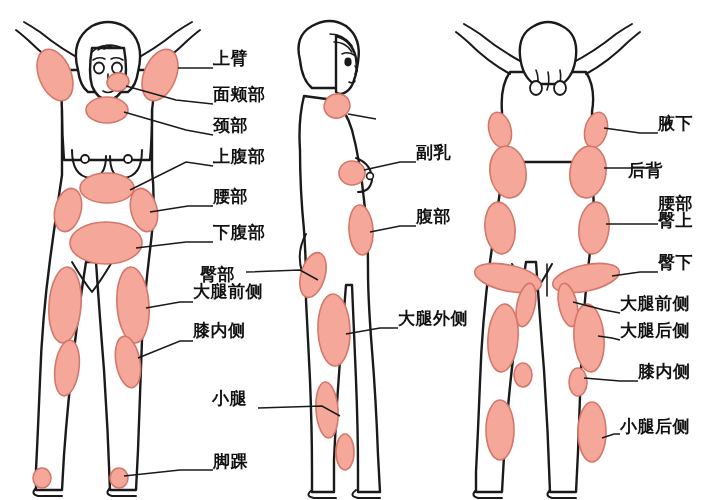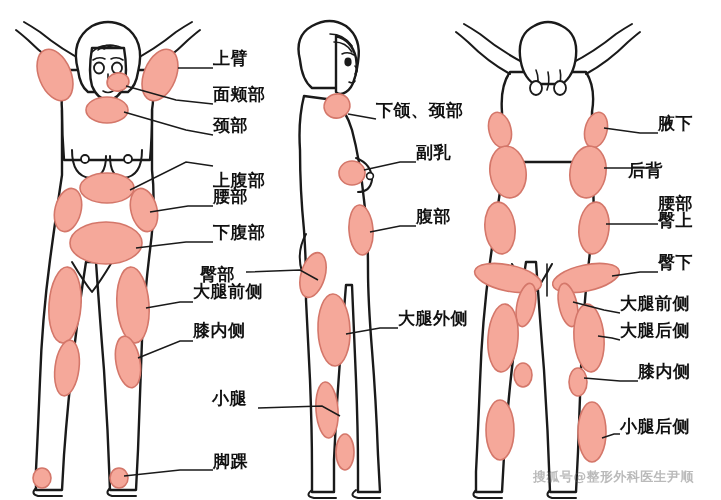--- a/index.html
+++ b/index.html
@@ -226,41 +226,39 @@
       <path class="leader" d="M573,302 L604,310 L620,313"></path>
       <path class="leader" d="M598,336 L612,338 L620,340"></path>
       <path class="leader" d="M584,378 L620,381 L638,381"></path>
       <path class="leader" d="M602,438 L614,434 L620,434"></path>
     </g>
   </svg>
 
   <div class="label" style="left:213px; top:50px;">上臂</div>
   <div class="label" style="left:213px; top:86px;">面颊部</div>
   <div class="label" style="left:213px; top:117px;">颈部</div>
-  <div class="label" style="left:213px; top:148px;margin-top:24px;">上腹部</div>
+  <div class="label" style="left:213px; top:148px;">上腹部</div>
   <div class="label" style="left:213px; top:188px;">腰部</div>
   <div class="label" style="left:213px; top:224px;">下腹部</div>
   <div class="label" style="left:200px; top:254px;margin-top:12px;">臀部</div>
   <div class="label" style="left:193px; top:283px;">大腿前侧</div>
   <div class="label" style="left:193px; top:322px;">膝内侧</div>
   <div class="label" style="left:212px; top:390px;">小腿</div>
   <div class="label" style="left:213px; top:453px;">脚踝</div>
 
-  <div class="label" style="left:376px; top:102px;">下颌、颈部</div>
   <div class="label" style="left:416px; top:144px;">副乳</div>
   <div class="label" style="left:416px; top:208px;">腹部</div>
   <div class="label" style="left:398px; top:310px;">大腿外侧</div>
 
   <div class="label" style="left:658px; top:115px;text-align:right;">腋下</div>
   <div class="label" style="left:628px; top:150px;margin-top:12px;">后背</div>
   <div class="label two-line" style="left:658px; top:196px;">
     <span>腰部</span>
     <span>臀上</span>
   </div>
   <div class="label" style="left:658px; top:254px;text-align:right;">臀下</div>
   <div class="label" style="left:620px; top:295px;">大腿前侧</div>
   <div class="label" style="left:620px; top:322px;">大腿后侧</div>
   <div class="label" style="left:638px; top:363px;">膝内侧</div>
   <div class="label" style="left:620px; top:418px;">小腿后侧</div>
 
-  <div id="watermark">搜狐号@整形外科医生尹顺</div>
 
 </div>
 
 </body></html>

